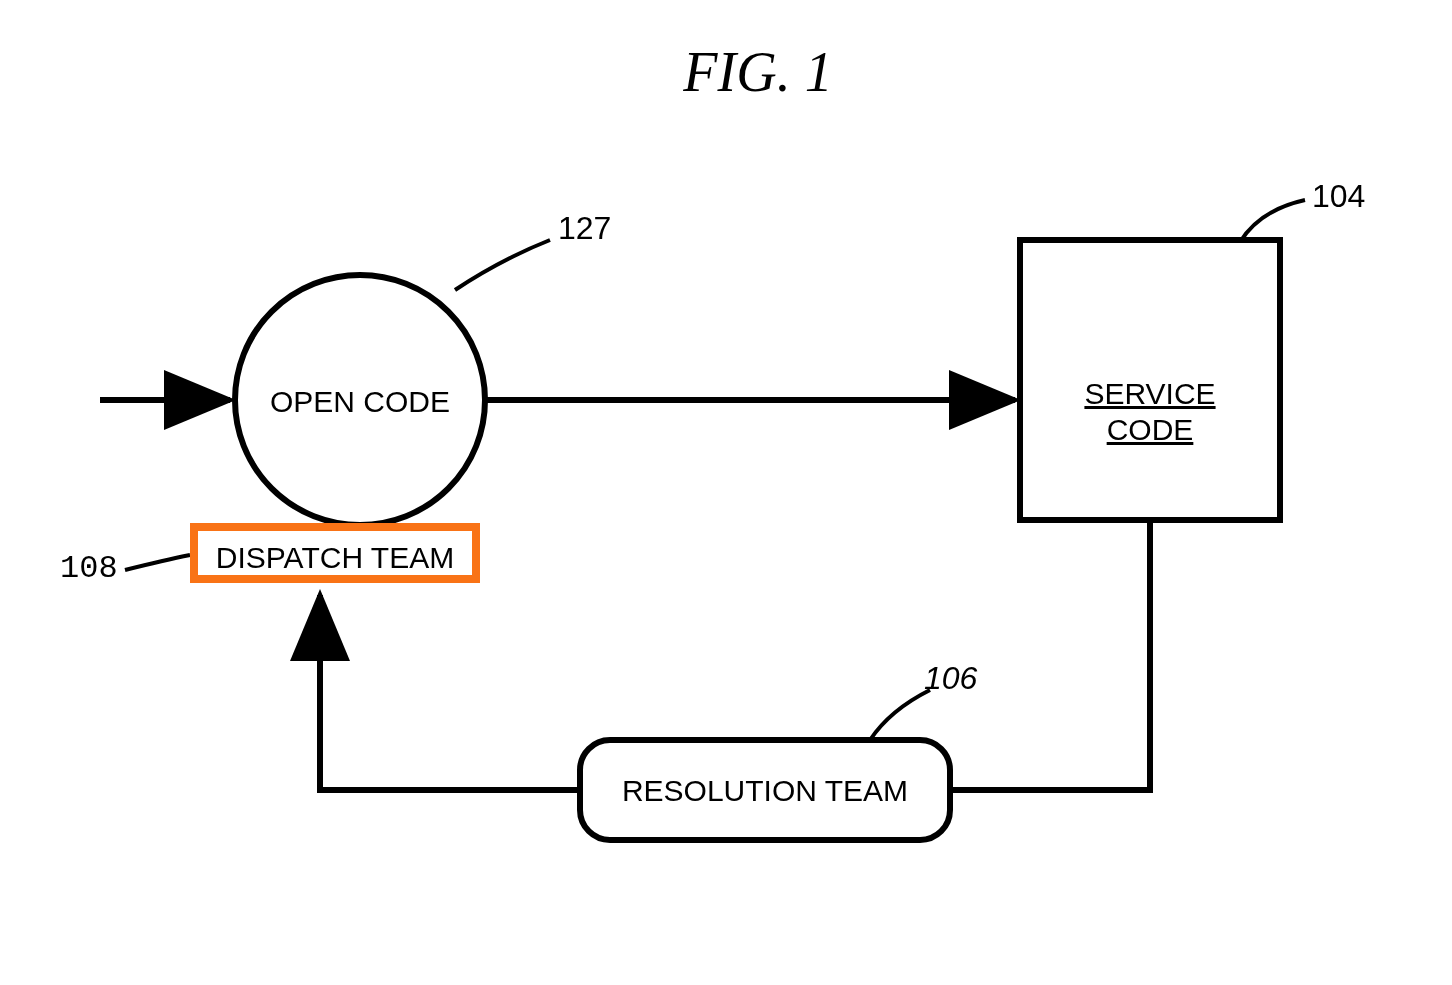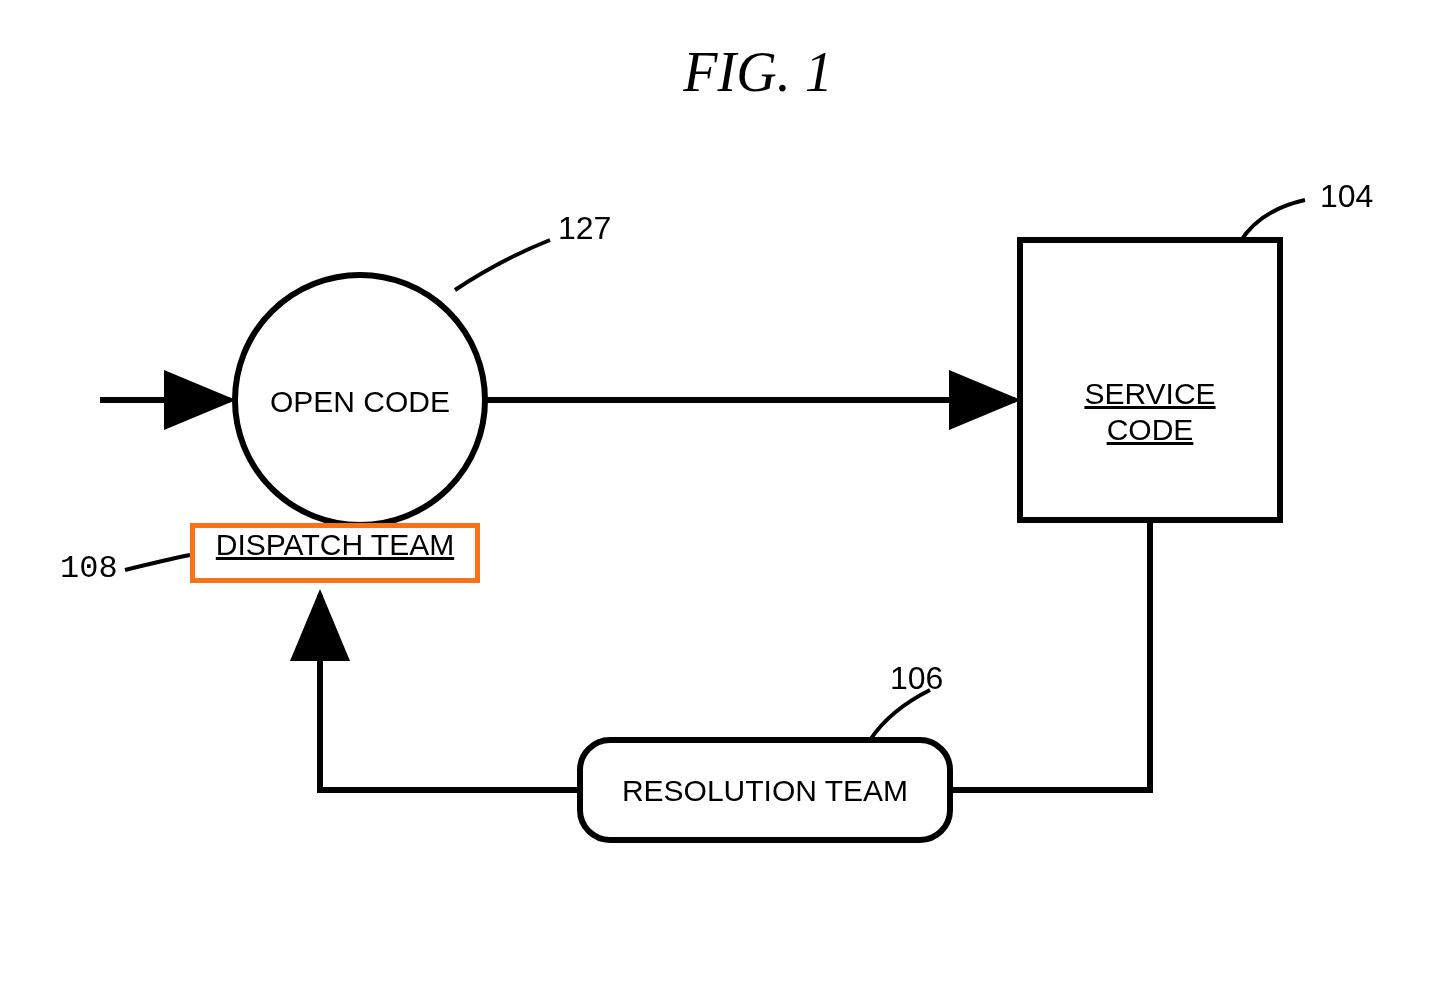--- a/index.html
+++ b/index.html
@@ -34,27 +34,26 @@
       font-weight: normal;
     }
     .node-text {
       position: absolute;
       font-size: 30px;
       text-align: center;
       line-height: 1.2;
     }
     .dispatch-box {
       position: absolute;
-      border: 5px solid #f97316;
+      border: 8px solid #f97316;
       background: white;
       display: flex;
-      align-items: flex-start;
+      align-items: flex-end;
       justify-content: center;
       font-size: 30px;
-      text-decoration: underline;
     }
   </style>
 </head>
 <body>
 
 <div class="title">FIG.  1</div>
 
 <svg class="canvas" viewBox="0 0 1452 985">
   <defs>
     <marker id="arrowhead" markerWidth="12" markerHeight="10" refX="11" refY="5" orient="auto">
@@ -89,15 +88,15 @@
 <div class="node-text" style="left:260px; top:384px; width:200px;">OPEN CODE</div>
 
 <div class="node-text" style="left:1060px; top:376px; width:180px;text-decoration:underline;">
   <span>SERVICE</span><br>
   <span>CODE</span>
 </div>
 
 <div class="node-text" style="left:595px; top:773px; width:340px;">RESOLUTION TEAM</div>
 
 <div class="label" style="left:558px; top:210px;">127</div>
-<div class="label" style="left:1312px; top:178px;margin-left:8px;">104</div>
-<div class="label" style="left:890px; top:660px;">106</div>
+<div class="label" style="left:1312px; top:178px;">104</div>
+<div class="label" style="left:924px; top:660px;font-style:italic;">106</div>
 <div class="label" style="left:60px; top:550px;font-family:Liberation Mono, monospace;">108</div>
 
 </body></html>

